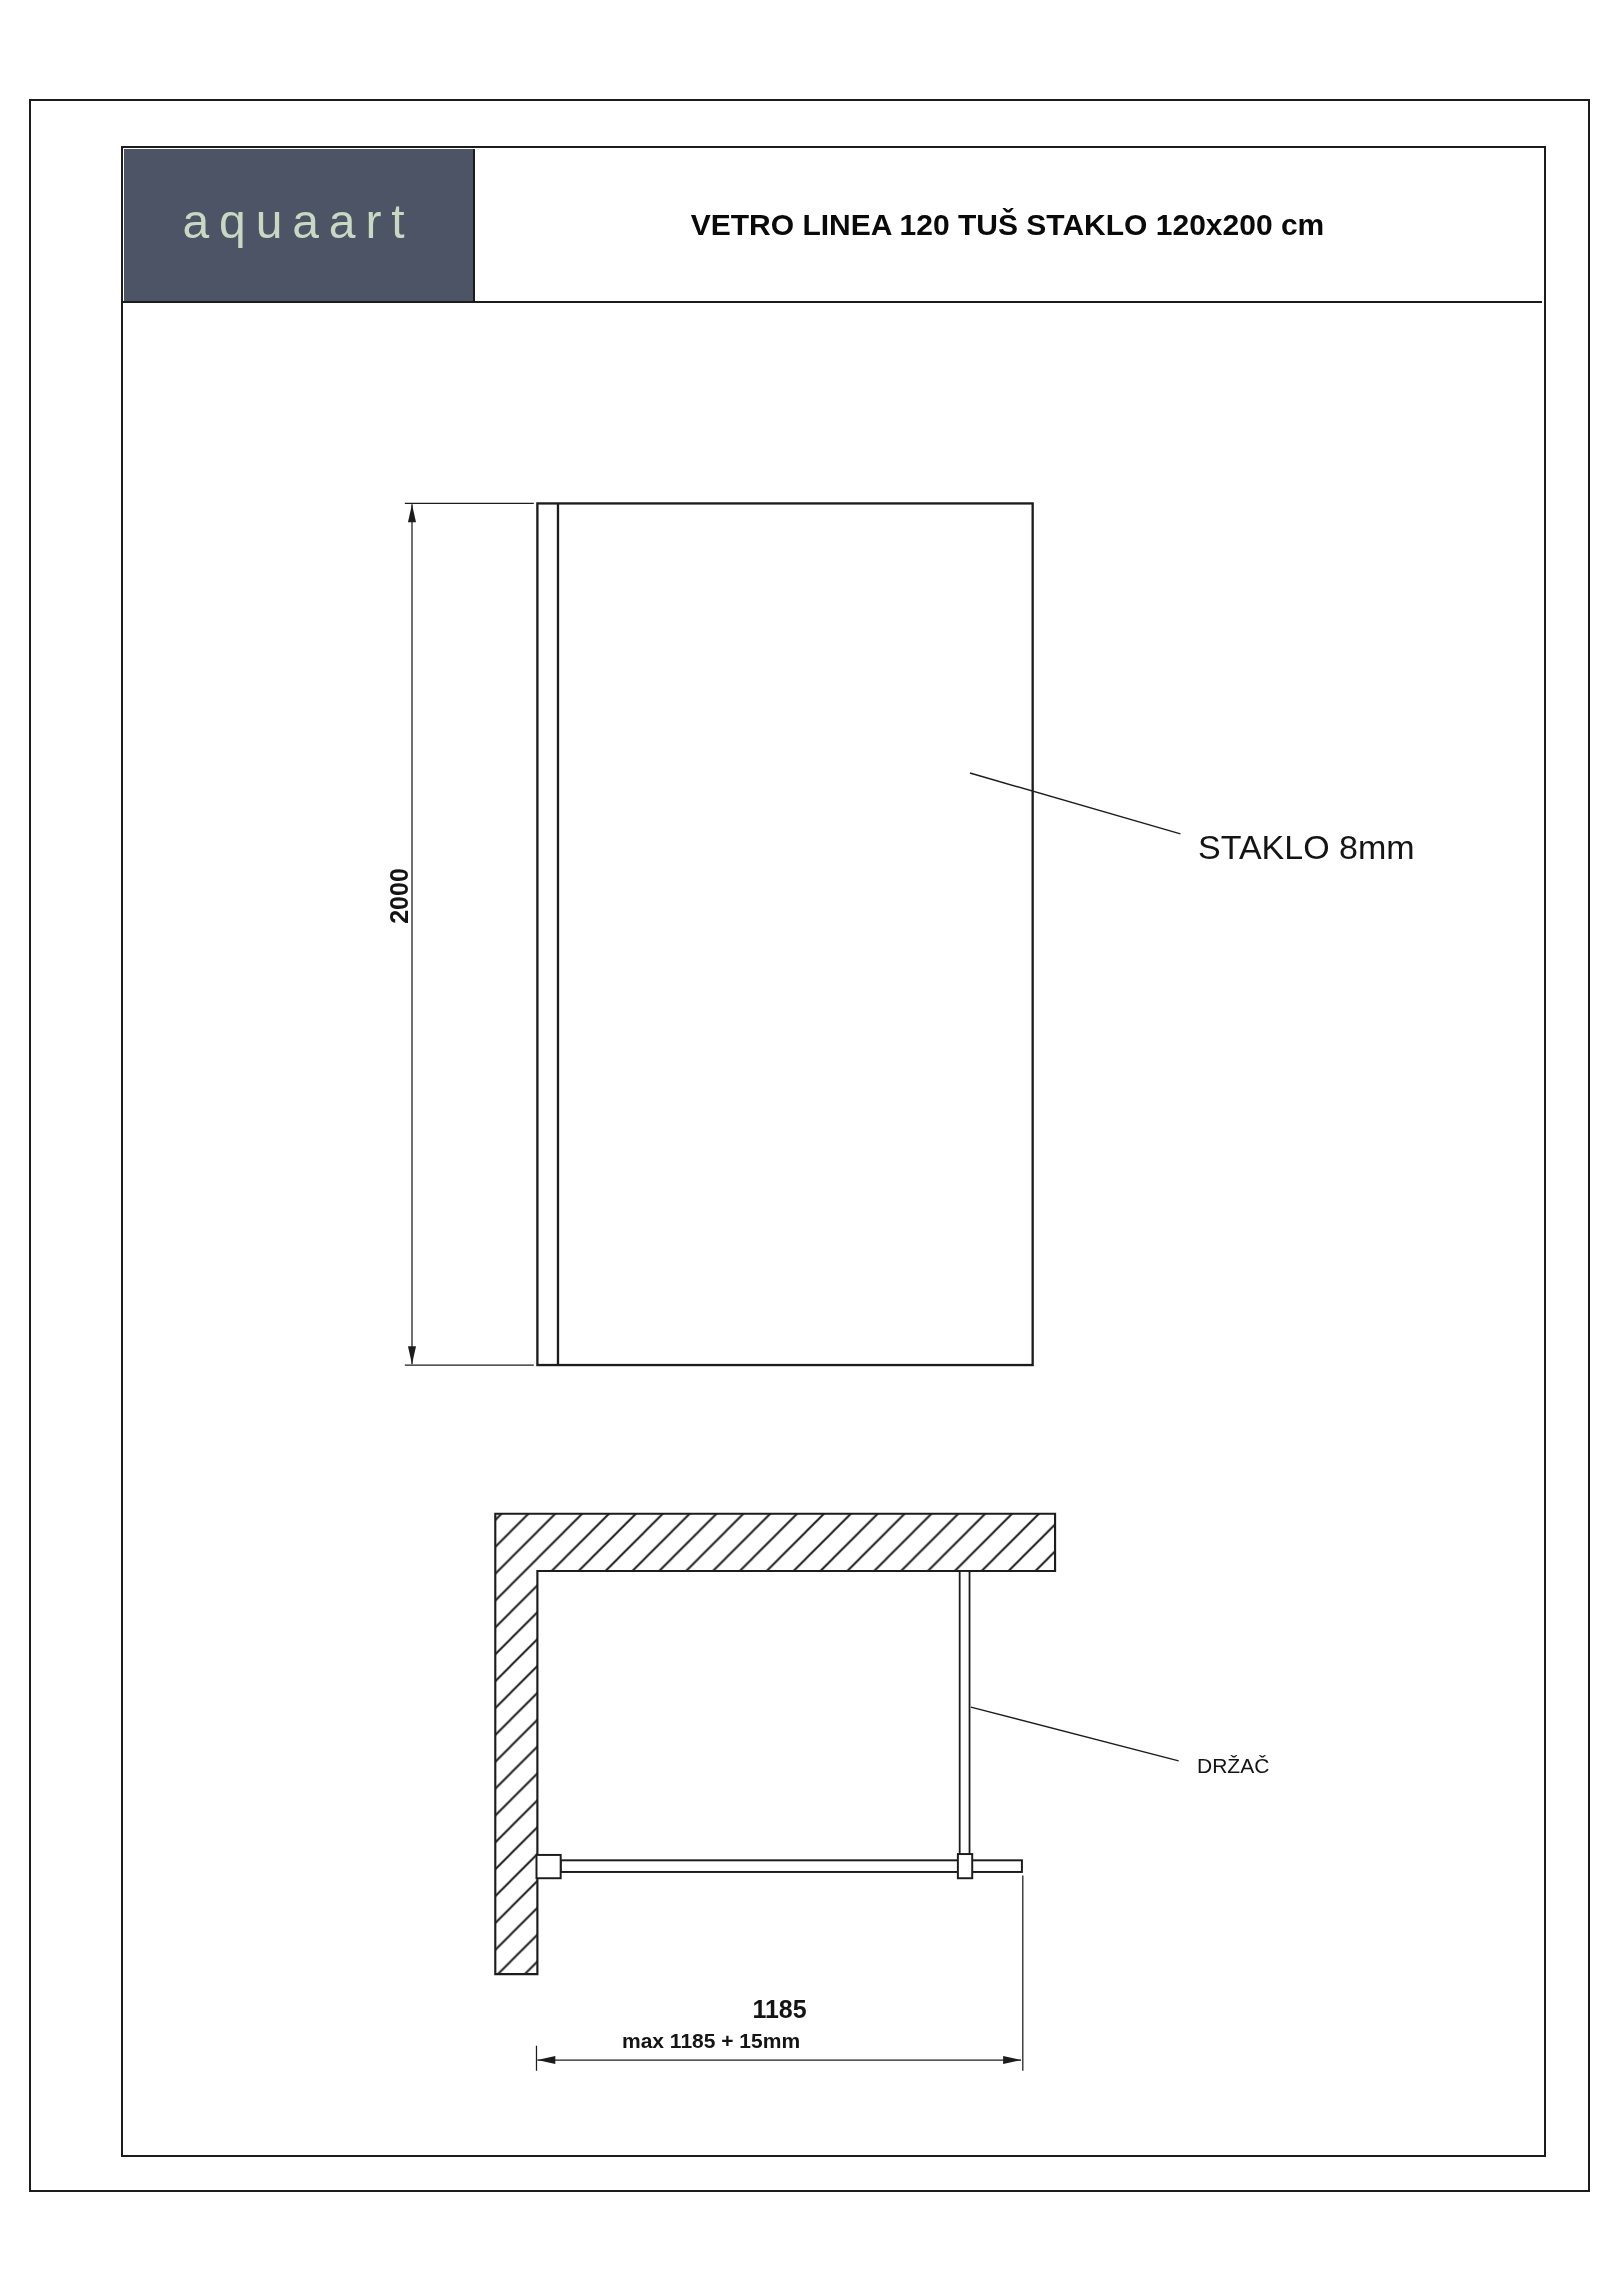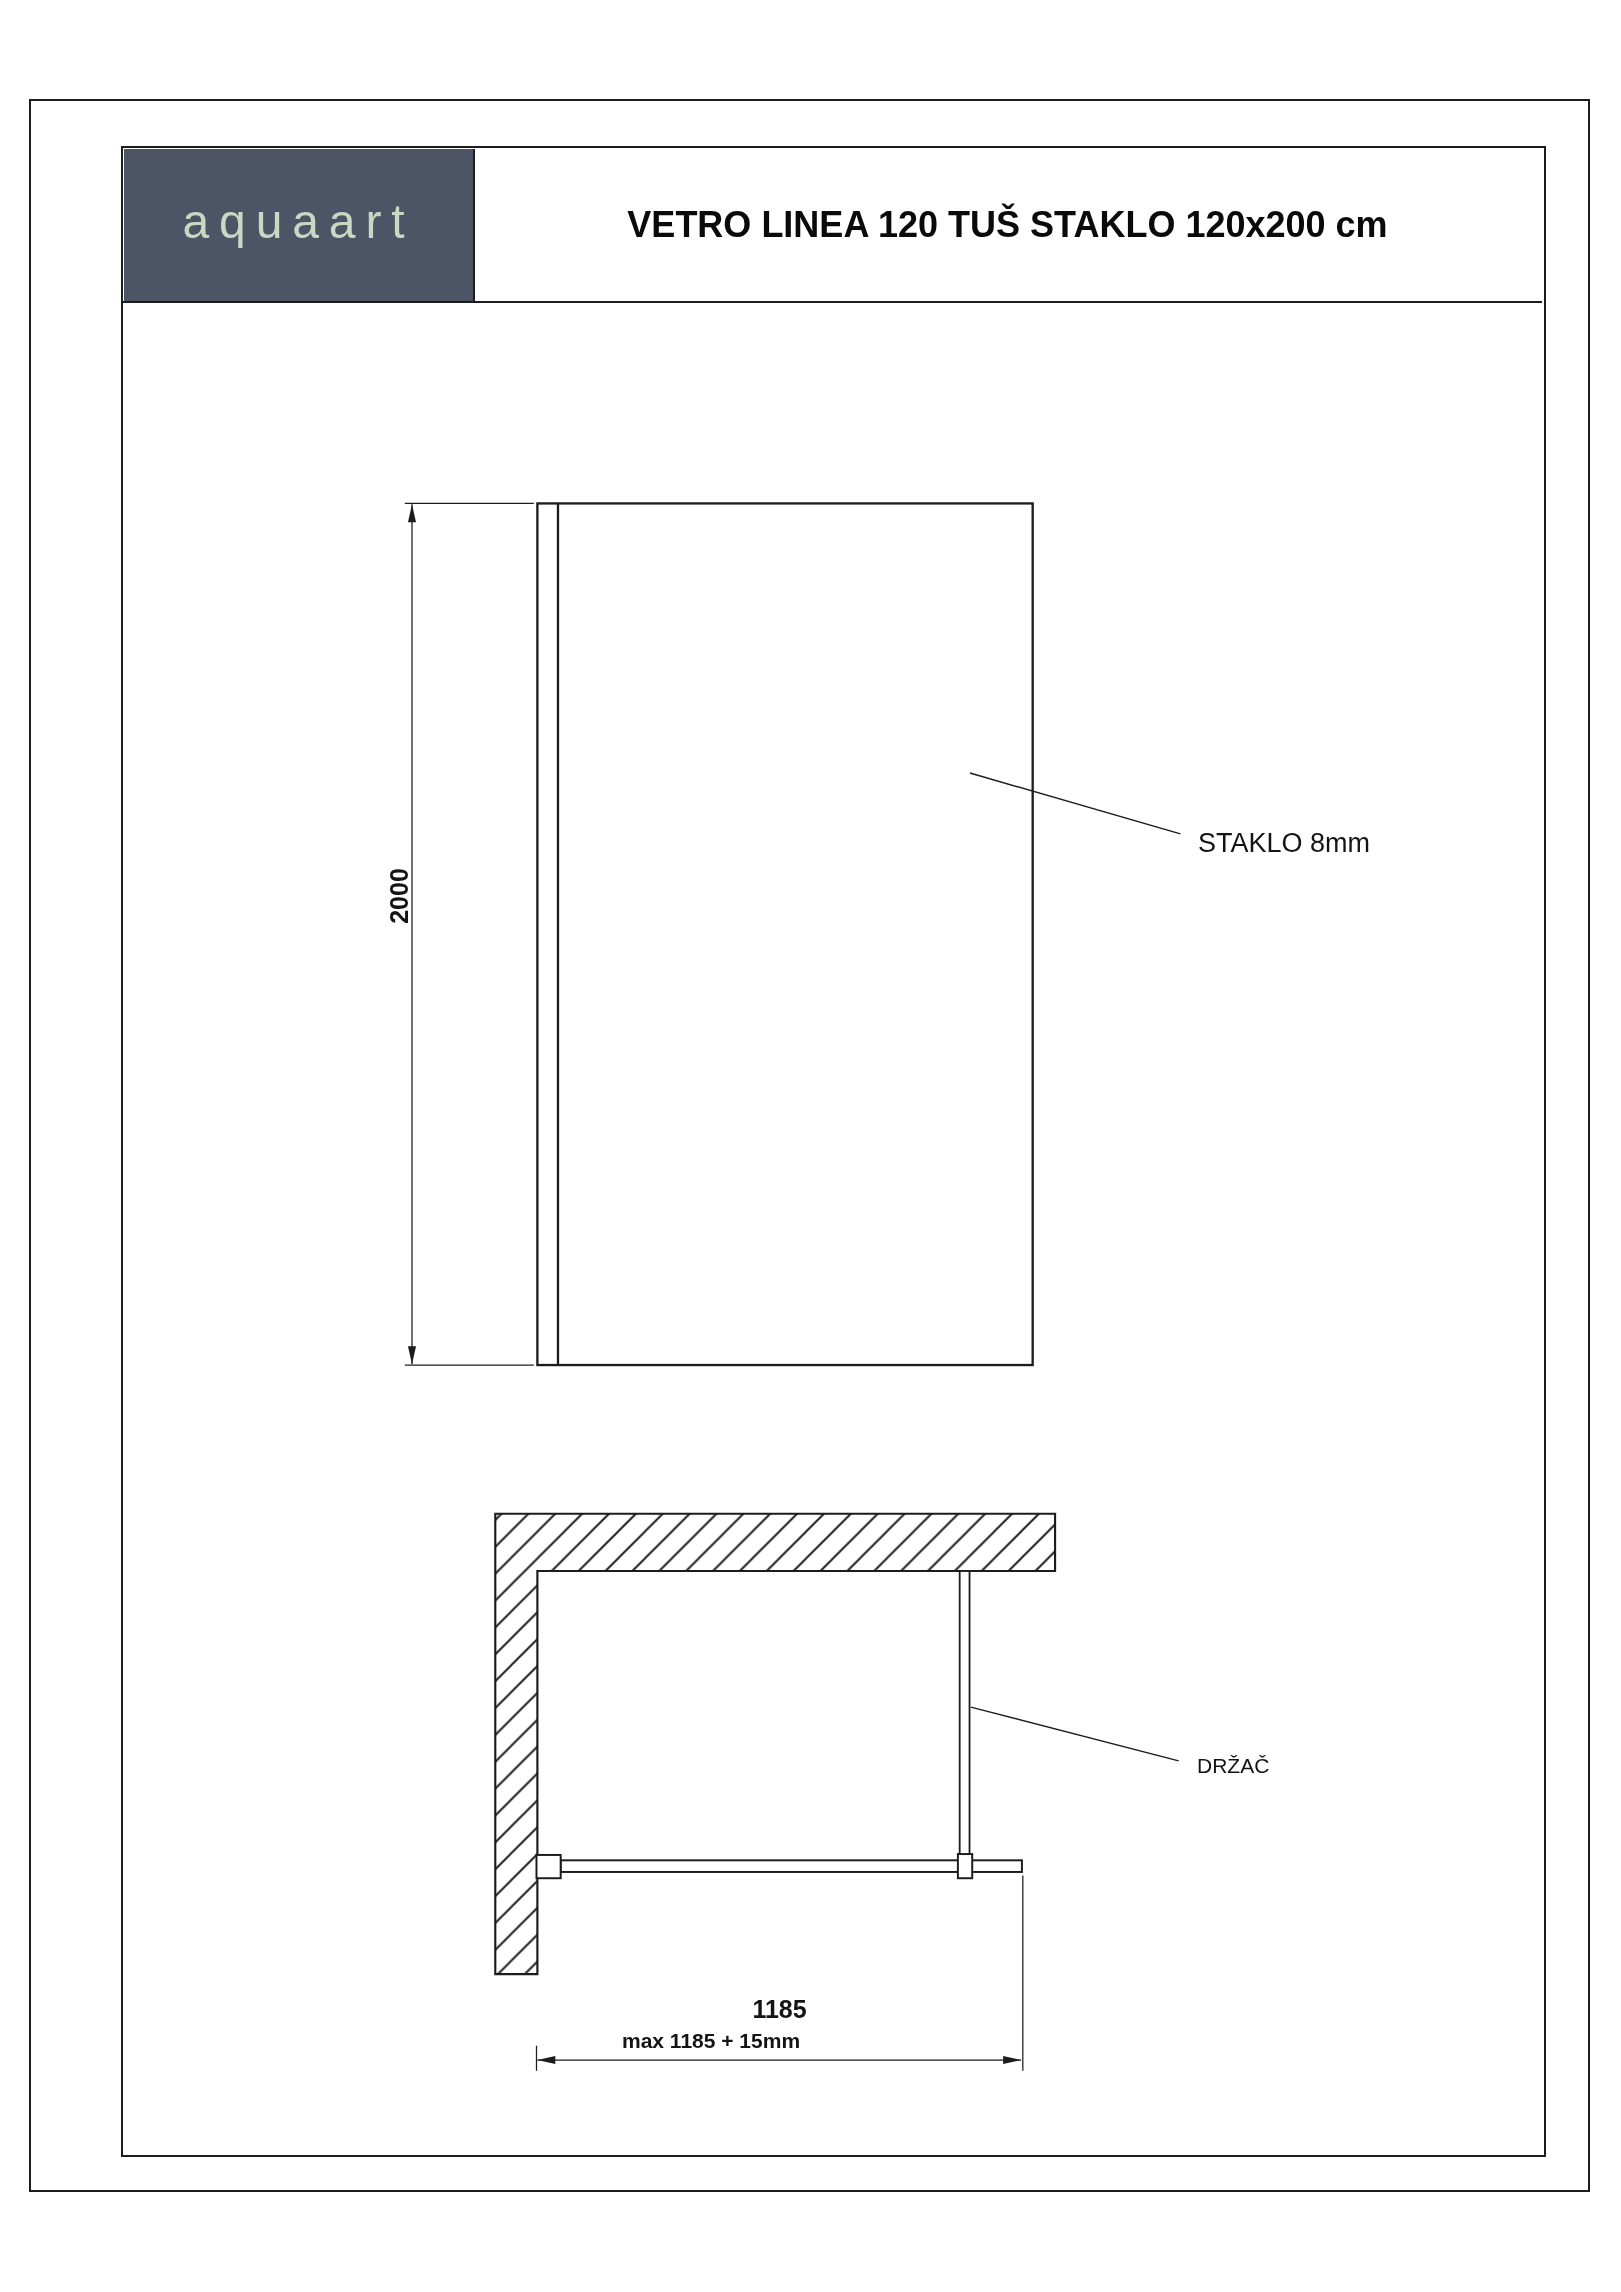--- a/index.html
+++ b/index.html
@@ -27,32 +27,32 @@
   }
   #logo-text{
     color:#c9d8c3;font-size:48px;font-weight:400;letter-spacing:9.9px;
     line-height:1;padding-bottom:5.4px;
   }
   #title-area{
     left:473px;top:149px;width:1069px;height:152px;
     display:flex;align-items:center;justify-content:center;
   }
   #title-text{
-    font-size:36px;font-weight:700;color:#0a0a0a;white-space:nowrap;
+    font-size:30px;font-weight:700;color:#0a0a0a;white-space:nowrap;
     letter-spacing:0px;
   }
   svg{position:absolute;left:0;top:0;}
   .dim-text{
     position:absolute;font-weight:700;color:#141414;white-space:nowrap;
   }
   #dim-2000{
     left:399px;top:896px;font-size:25px;
     transform:translate(-50%,-50%) rotate(-90deg);
   }
-  #label-staklo{left:1198px;top:828px;font-size:27px;font-weight:400;}
+  #label-staklo{left:1198px;top:828px;font-size:34px;font-weight:400;}
   #label-drzac{left:1197px;top:1754px;font-size:21px;font-weight:400;}
   #dim-1185{left:690px;top:1995px;width:179px;text-align:center;font-size:25px;}
   #dim-max{left:622px;top:2029px;width:313px;text-align:left;font-size:21px;}
 </style>
 </head>
 <body>
 
 <div id="canvas">
 
   <div class="abs" id="outer-border"></div>

